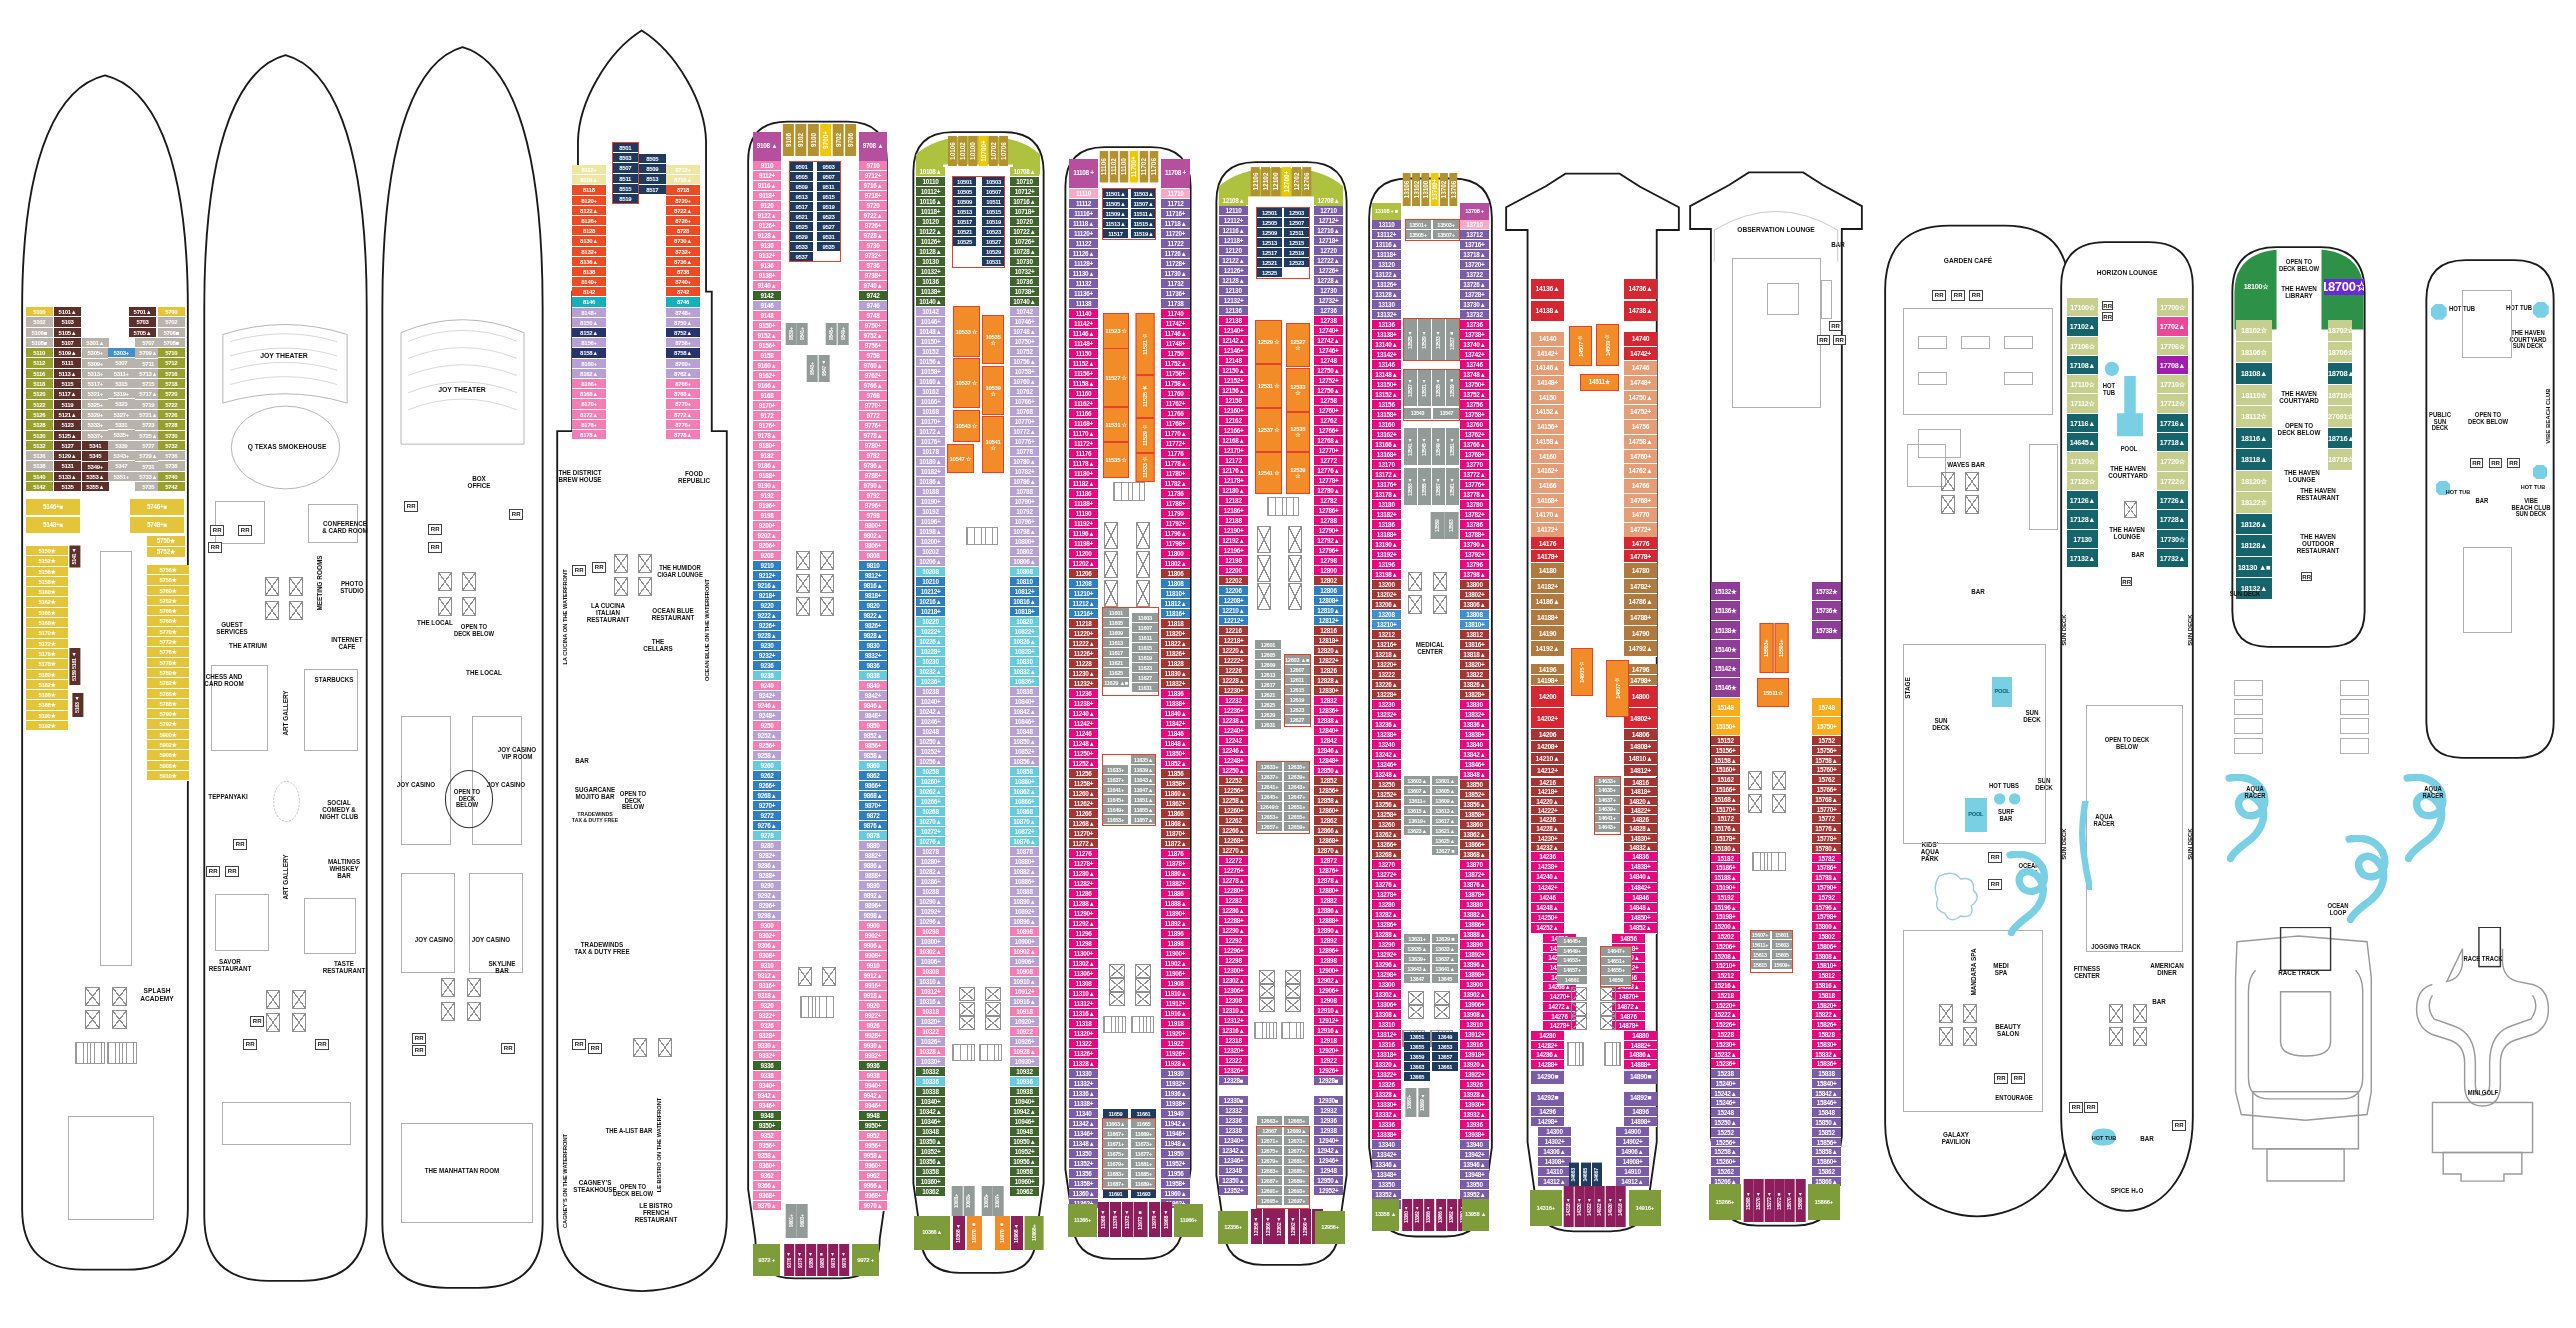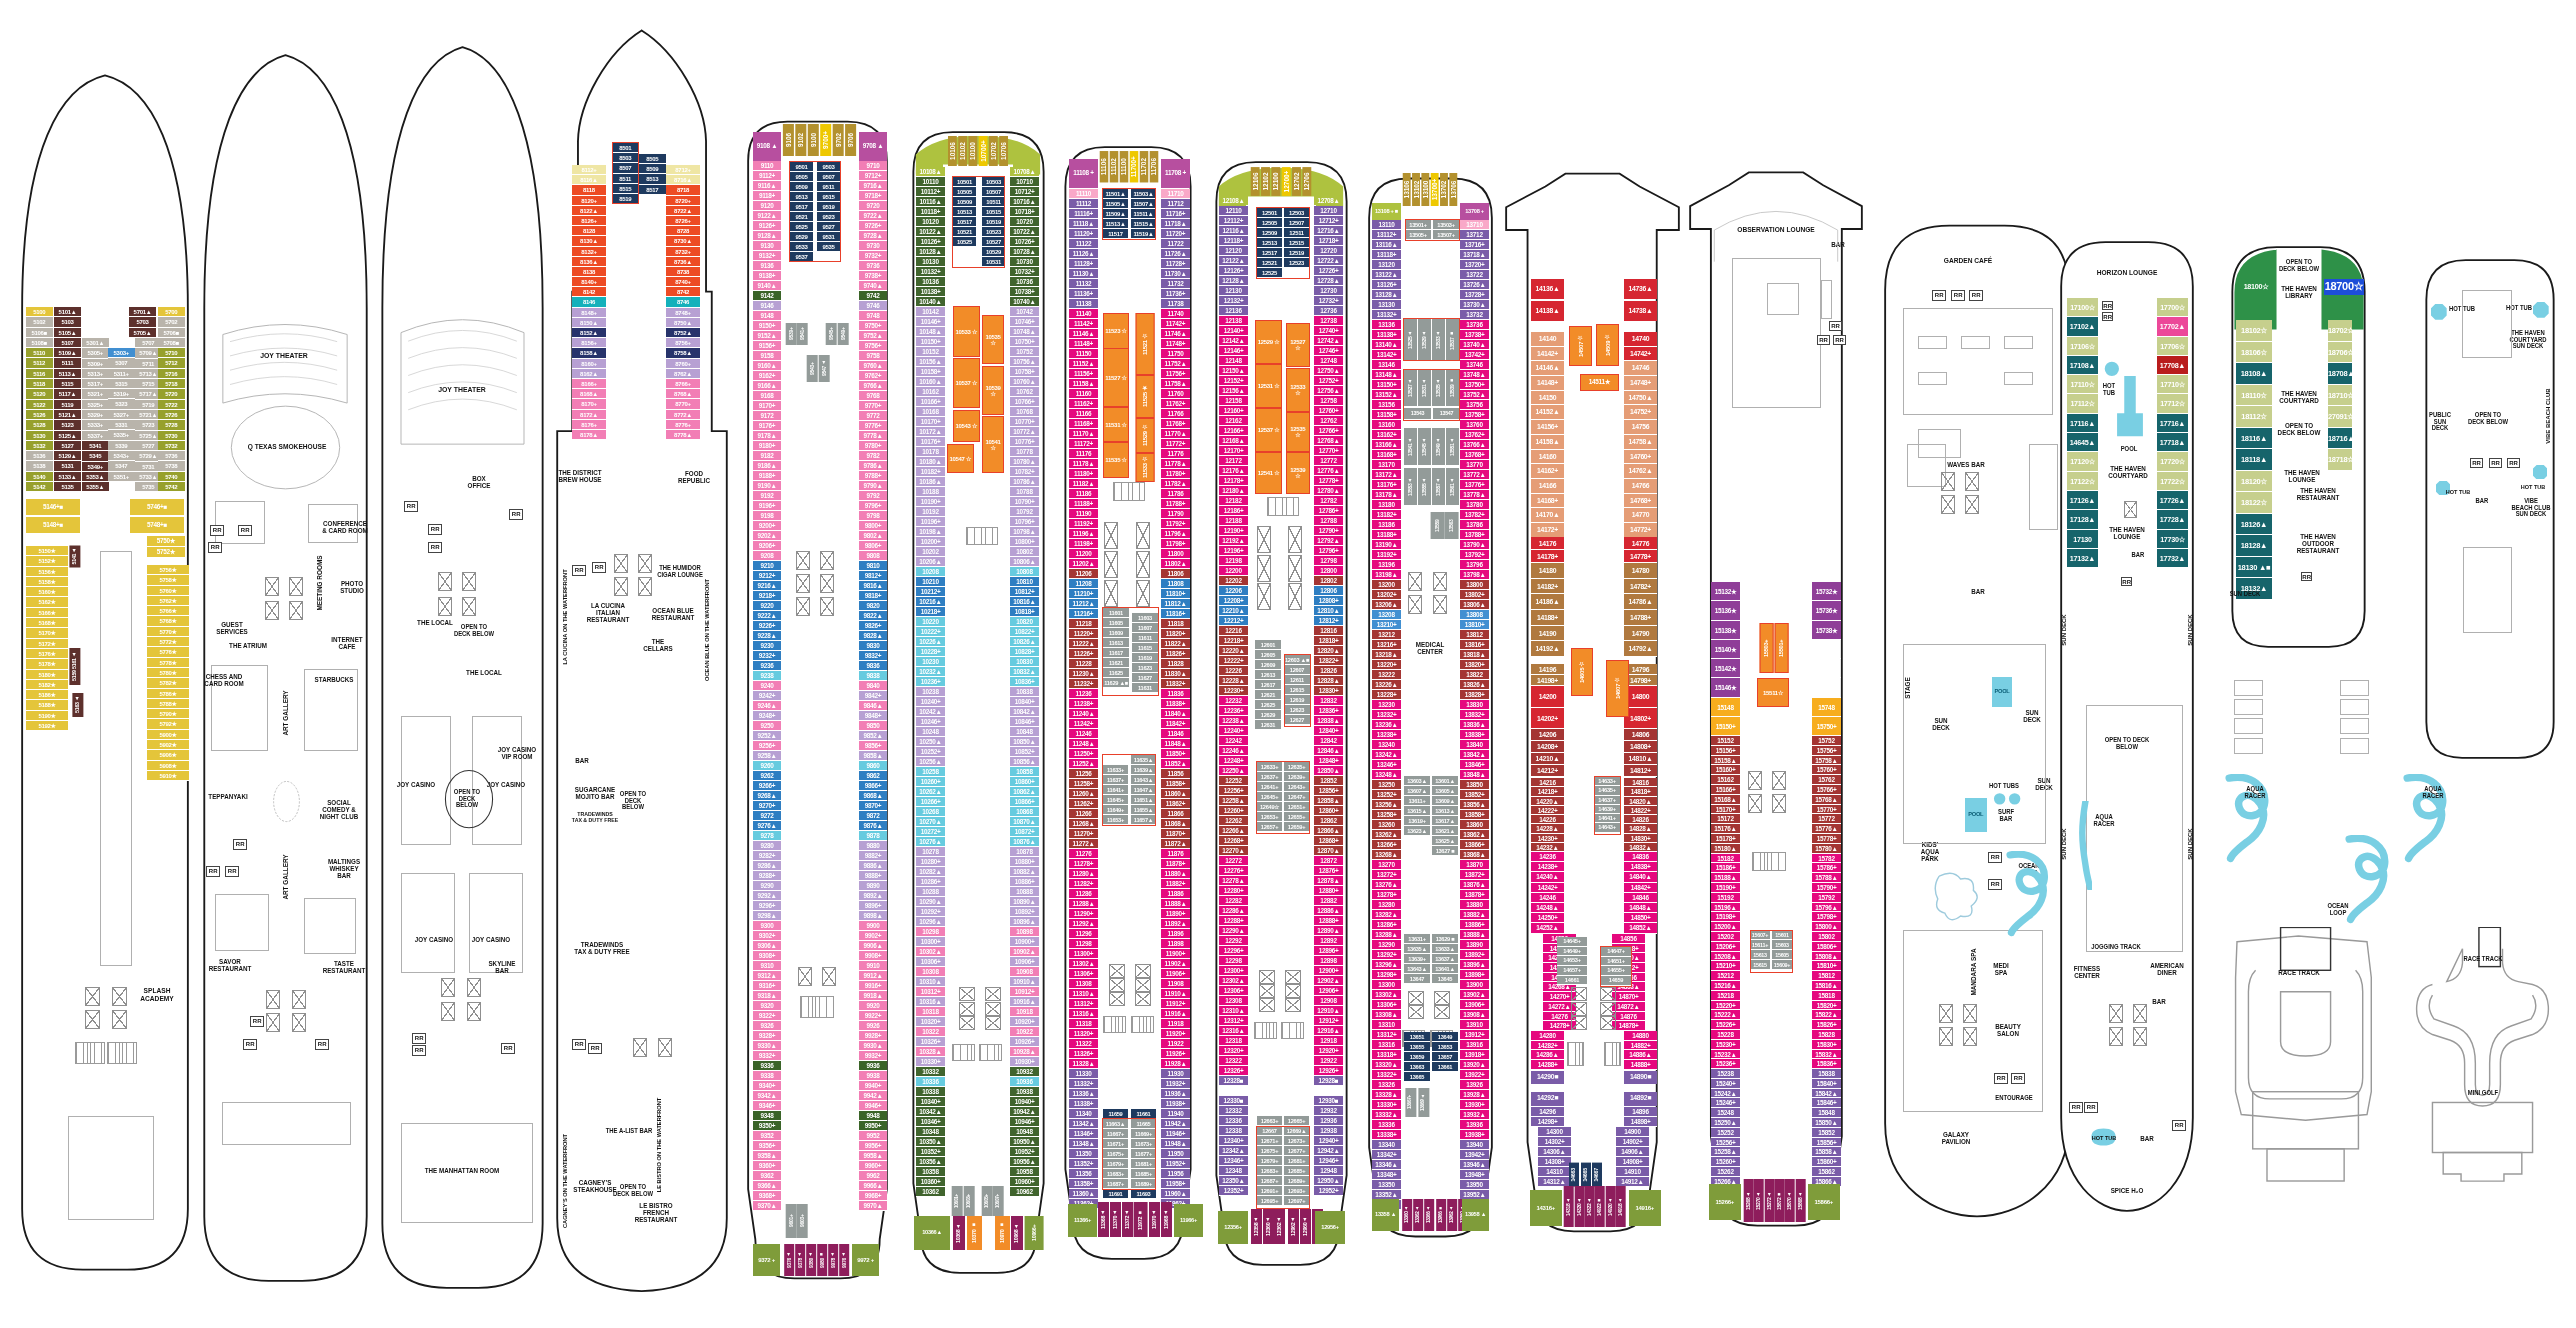--- a/index.html
+++ b/index.html
@@ -2515,21 +2515,21 @@
     <i style="background:#c6cf8d">17122☆</i>
     <i style="background:#16646b">17126▲</i>
     <i style="background:#16646b">17128▲</i>
     <i style="background:#16646b">17130 ▲■</i>
     <i style="background:#16646b">17132▲</i>
   </div>
 <div class="col" style="left:2157px;top:298px;width:31px;--h:19.3px;font-size:7.2px;">
     <i style="background:#c6cf8d">17700☆</i>
     <i style="background:#ec4899">17702▲</i>
     <i style="background:#c6cf8d">17706☆</i>
-    <i style="background:#b91c1c">17708▲</i>
+    <i style="background:#a21caf">17708▲</i>
     <i style="background:#c6cf8d">17710☆</i>
     <i style="background:#c6cf8d">17712☆</i>
     <i style="background:#16646b">17716▲</i>
     <i style="background:#16646b">17718▲</i>
     <i style="background:#c6cf8d">17720☆</i>
     <i style="background:#c6cf8d">17722☆</i>
     <i style="background:#16646b">17726▲</i>
     <i style="background:#16646b">17728▲</i>
     <i style="background:#16646b">17730☆</i>
     <i style="background:#16646b">17732▲</i>
@@ -2580,21 +2580,21 @@
     <g transform="translate(3,3)">
       <path d="M0,62 Q0,0 62,0 L123,0 Q185,0 185,62 L185,509 Q185,559 135,559 L50,559 Q0,559 0,509 Z" fill="#fff" stroke="#1a1a1a" stroke-width="2.6"></path>
     </g>
   </svg>
 <svg style="left:2233px;top:248px;" width="132" height="83" viewBox="0 0 185 116">
     <path d="M62,2 Q2,8 2,62 L2,114 L61,114 L61,2 Z" fill="#2e9148"></path>
     <path d="M124,2 Q183,8 183,62 L183,114 L124,114 Z" fill="#2e9148"></path>
   </svg>
 <div class="lb" style="left:2299px;top:266px;font-size:6.4px;width:57px;color:#111;letter-spacing:0px;line-height:1.05;">OPEN TO<br>DECK BELOW</div>
 <div class="bx" style="left:2236px;top:279px;width:40px;height:15.7px;background:#2e9148;font-size:7.2px;color:#fff;">18100☆</div>
-<div class="bx" style="left:2324px;top:279px;width:40px;height:15.7px;background:#1d4ed8;font-size:11px;color:#fff;">18700☆</div>
+<div class="bx" style="left:2324px;top:279px;width:40px;height:15.7px;background:#6d28d9;font-size:13px;color:#fff;">18700☆</div>
 <div class="lb" style="left:2299px;top:292px;font-size:6.8px;width:50px;color:#111;letter-spacing:0px;line-height:1.05;">THE HAVEN<br>LIBRARY</div>
 <div class="col" style="left:2236px;top:320px;width:36px;--h:21.5px;font-size:7.5px;">
     <i style="background:#c6cf8d">18102☆</i>
     <i style="background:#c6cf8d">18106☆</i>
     <i style="background:#16646b">18108▲</i>
     <i style="background:#c6cf8d">18110☆</i>
     <i style="background:#c6cf8d">18112☆</i>
     <i style="background:#16646b">18116▲</i>
     <i style="background:#16646b">18118▲</i>
     <i style="background:#c6cf8d">18120☆</i>

